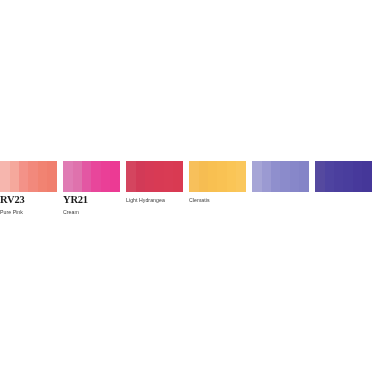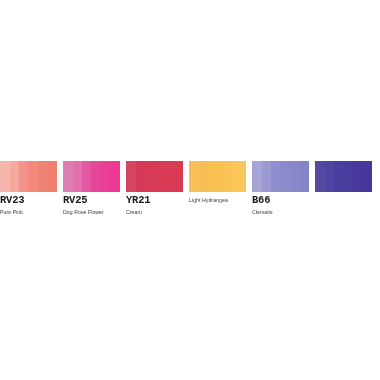--- a/index.html
+++ b/index.html
@@ -61,21 +61,21 @@
     width: 57px;
     margin-right: 6px;
     flex: 0 0 auto;
     position: relative;
   }
   .label-cell:last-child {
     margin-right: 0;
   }
   .swatch-code {
     display: block;
-    font-family: Liberation Mono, monospace;
+    font-family: Liberation Serif, serif;
     font-weight: bold;
     font-size: 10.5px;
     line-height: 12px;
     color: #1a1a1a;
     letter-spacing: -0.2px;
     white-space: nowrap;
   }
   .swatch-name {
     display: block;
     margin-top: 3px;
@@ -113,29 +113,24 @@
       <div class="swatch-chip" style="background: linear-gradient(to right, rgb(85, 73, 159) 0%, rgb(85, 73, 159) 16.6667%, rgb(78, 67, 160) 16.6667%, rgb(78, 67, 160) 33.3333%, rgb(75, 63, 158) 33.3333%, rgb(75, 63, 158) 50%, rgb(73, 61, 157) 50%, rgb(73, 61, 157) 66.6667%, rgb(71, 57, 155) 66.6667%, rgb(71, 57, 155) 83.3333%, rgb(69, 55, 153) 83.3333%, rgb(69, 55, 153) 100%);"></div>
     </div>
   </div>
 
   <div id="label-row">
     <div class="label-cell">
       <span class="swatch-code">RV23</span>
       <span class="swatch-name">Pure Pink</span>
     </div>
     <div class="label-cell">
-      <span class="swatch-code">RV25</span>
-      <span class="swatch-name">Dog Rose Flower</span>
-    </div>
-    <div class="label-cell">
       <span class="swatch-code">YR21</span>
       <span class="swatch-name">Cream</span>
     </div>
     <div class="label-cell">
       <span class="swatch-name">Light Hydrangea</span>
     </div>
     <div class="label-cell">
-      <span class="swatch-code">B66</span>
       <span class="swatch-name">Clematis</span>
     </div>
   </div>
 
 </div>
 
 </body></html>

